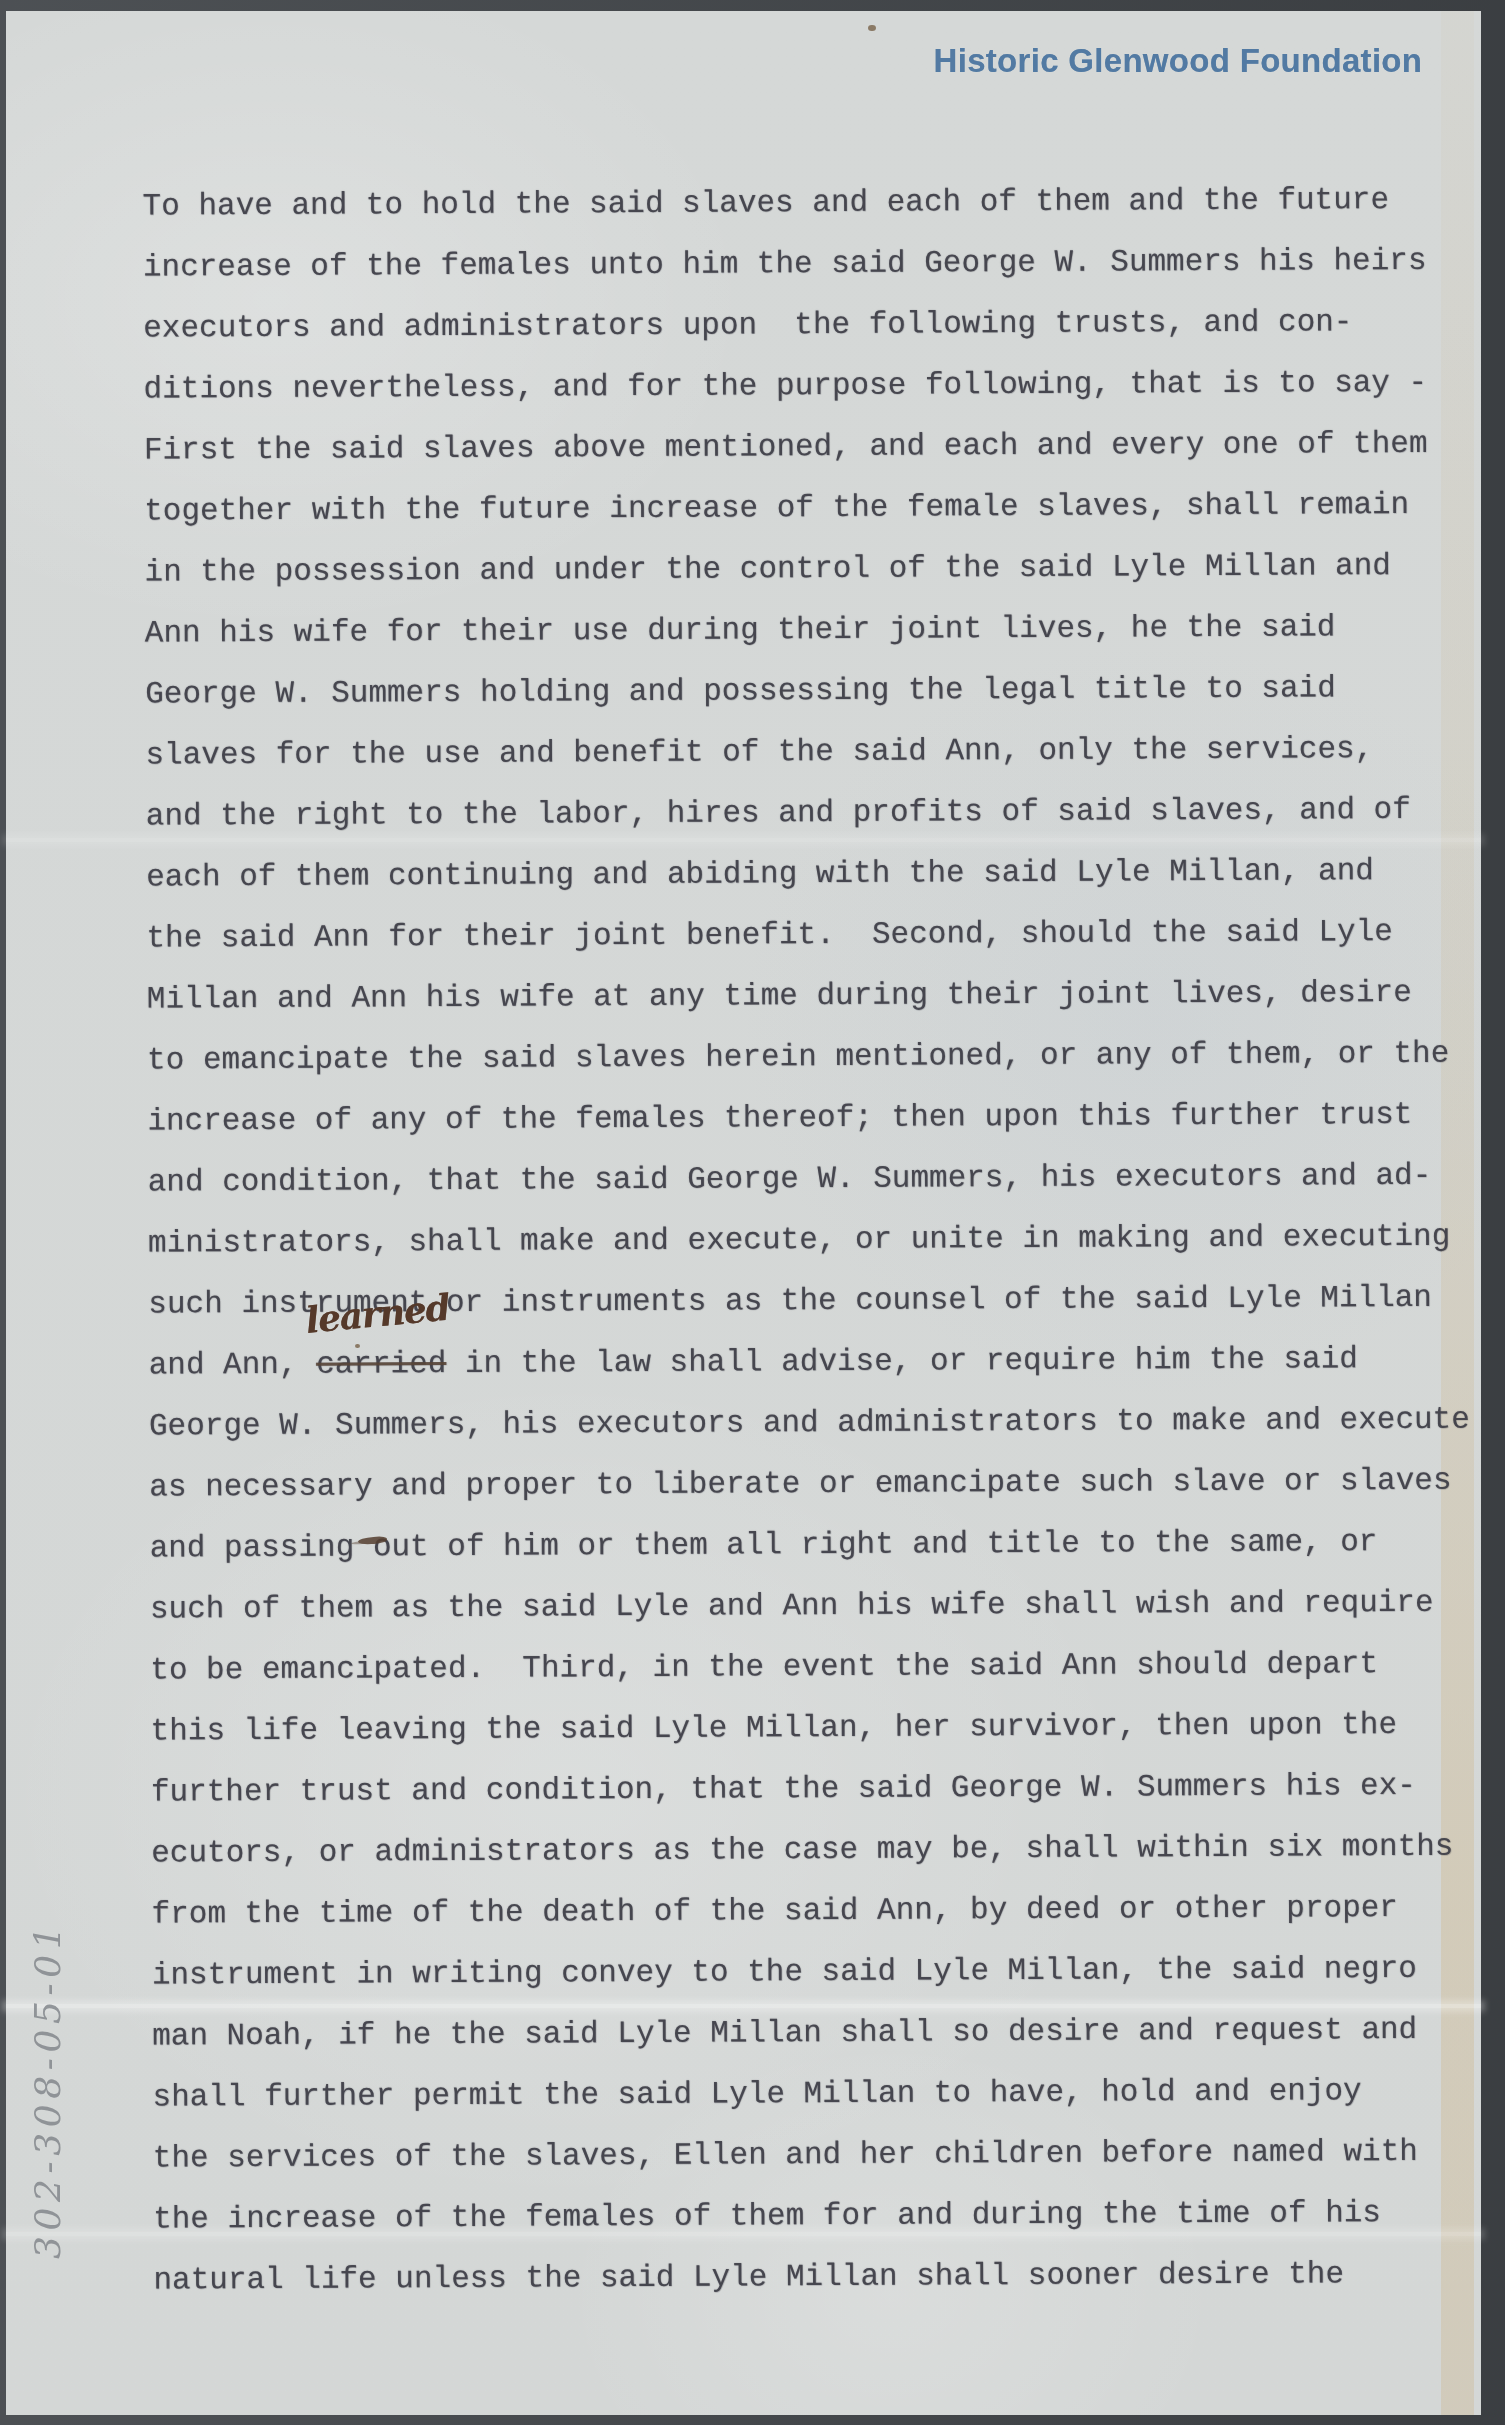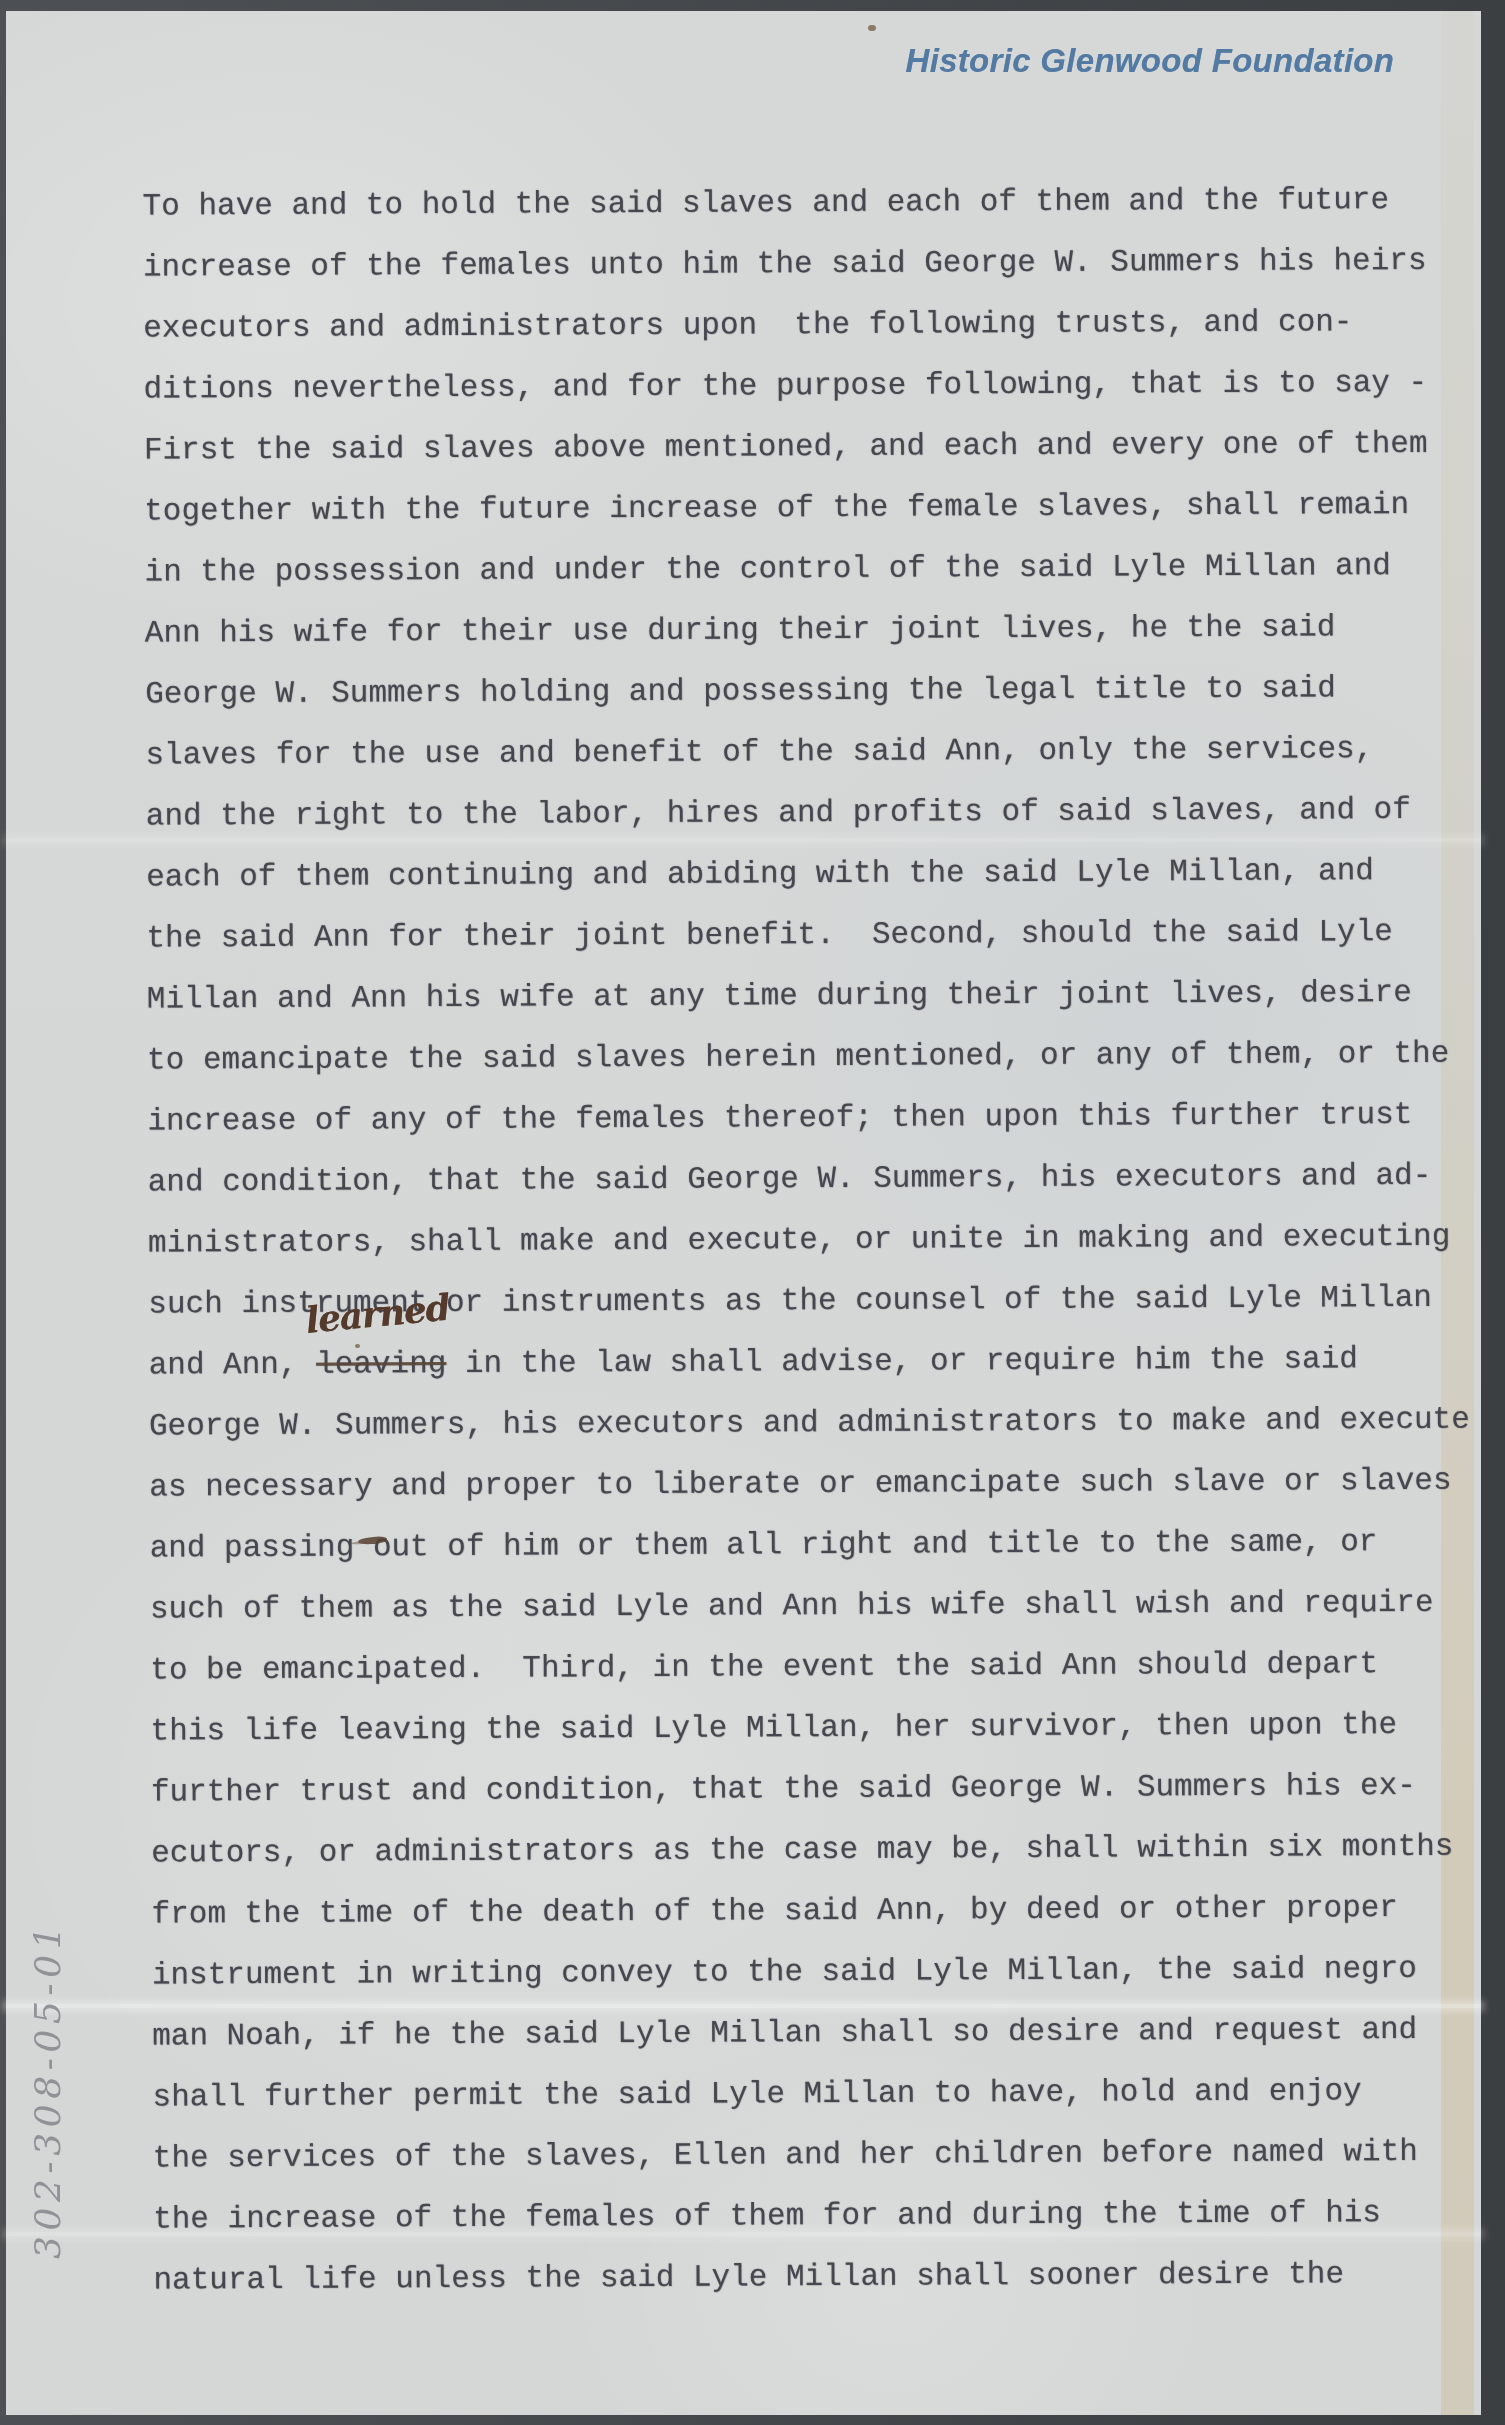--- a/index.html
+++ b/index.html
@@ -49,28 +49,27 @@
     height: 4.4px;
     background: rgba(255,255,255,.40);
     box-shadow: 0 0 6.3px 3.8px rgba(255,255,255,.30);
   }
   .crease.c1 { top: 827px; opacity: .45; }
   .crease.c2 { top: 1993px; }
   .crease.c3 { top: 2221px; opacity: .6; }
   .stamp {
     position: absolute;
     top: 31px;
-    right: 87px;
+    right: 59px;
     font-family: "Liberation Sans", sans-serif;
     font-weight: bold;
     font-size: 33px;
     letter-spacing: 0.3px;
     color: #527aa3;
     text-shadow: 0 0 0.6px rgba(82,122,163,.55);
-    font-style: italic;
   }
   .typed {
     position: absolute;
     left: 142px;
     top: 161px;
     width: 1355px;
     transform: rotate(-0.30deg);
     font-family: "Liberation Mono", "DejaVu Sans Mono", monospace;
     font-size: 31px;
     color: rgba(58,58,67,.85);
@@ -163,21 +162,21 @@
         <div class="line">slaves for the use and benefit of the said Ann, only the services,</div>
         <div class="line">and the right to the labor, hires and profits of said slaves, and of</div>
         <div class="line">each of them continuing and abiding with the said Lyle Millan, and</div>
         <div class="line">the said Ann for their joint benefit.  Second, should the said Lyle</div>
         <div class="line">Millan and Ann his wife at any time during their joint lives, desire</div>
         <div class="line">to emancipate the said slaves herein mentioned, or any of them, or the</div>
         <div class="line">increase of any of the females thereof; then upon this further trust</div>
         <div class="line">and condition, that the said George W. Summers, his executors and ad-</div>
         <div class="line">ministrators, shall make and execute, or unite in making and executing</div>
         <div class="line">such instrument or instruments as the counsel of the said Lyle Millan</div>
-        <div class="line"><span>and Ann, </span><span class="struck-wrap"><span class="annotation">learned</span><span class="struck">leaving</span></span><span> in the law shall advise, or require him the said</span></div>
+        <div class="line"><span>and Ann, </span><span class="struck-wrap"><span class="annotation">learned</span><span class="struck">carried</span></span><span> in the law shall advise, or require him the said</span></div>
         <div class="line">George W. Summers, his executors and administrators to make and execute</div>
         <div class="line">as necessary and proper to liberate or emancipate such slave or slaves</div>
         <div class="line">and passing out of him or them all right and title to the same, or</div>
         <div class="line">such of them as the said Lyle and Ann his wife shall wish and require</div>
         <div class="line">to be emancipated.  Third, in the event the said Ann should depart</div>
         <div class="line">this life leaving the said Lyle Millan, her survivor, then upon the</div>
         <div class="line">further trust and condition, that the said George W. Summers his ex-</div>
         <div class="line">ecutors, or administrators as the case may be, shall within six months</div>
         <div class="line">from the time of the death of the said Ann, by deed or other proper</div>
         <div class="line">instrument in writing convey to the said Lyle Millan, the said negro</div>

